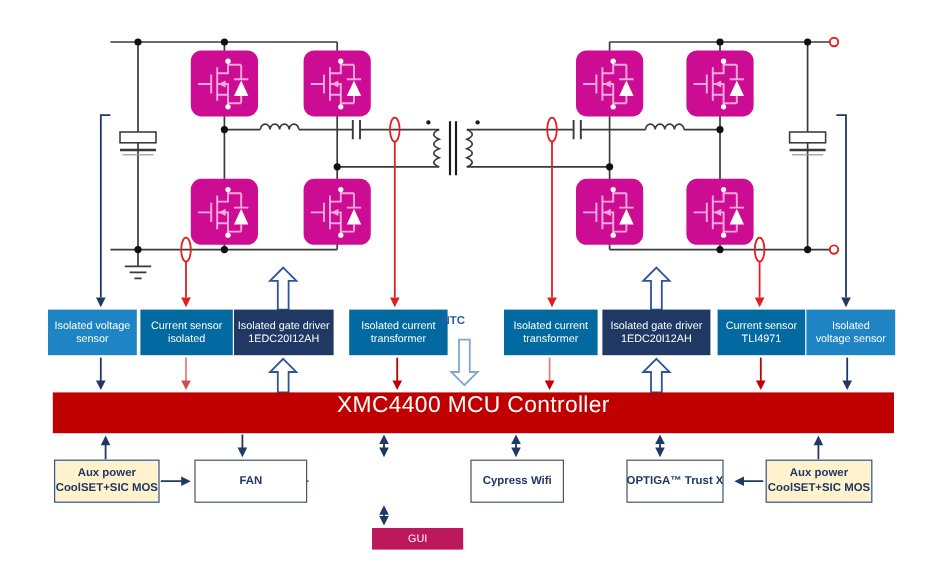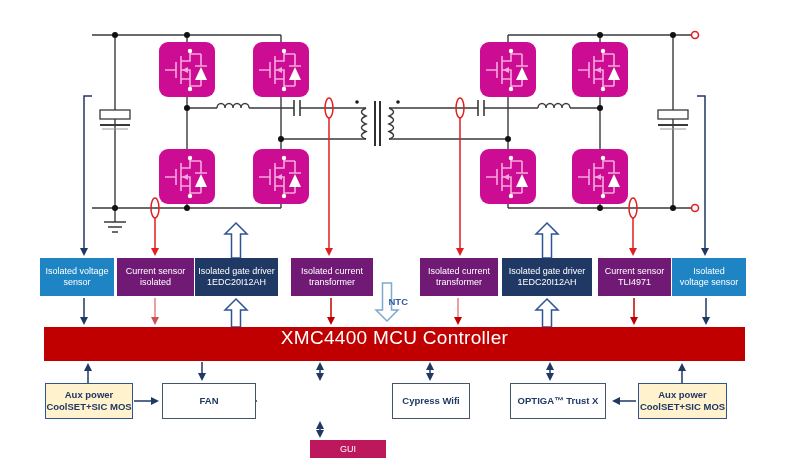--- a/index.html
+++ b/index.html
@@ -4,46 +4,46 @@
 <style>
   html,body{margin:0;padding:0;background:#ffffff;}
   .stage{position:relative;width:785px;height:469px;background:#fff;overflow:hidden;
          font-family:"Liberation Sans",sans-serif;}
   .stage svg{position:absolute;left:0;top:0;}
   .sbox{position:absolute;top:258px;height:38px;display:flex;flex-direction:column;
         align-items:center;justify-content:center;text-align:center;color:#fff;
         font-size:9px;line-height:11px;}
   .sbox span{display:block;white-space:nowrap;text-align:right;}
   .blue{background:#1E84C4;}
-  .red{background:#701a75;}
+  .red{background:#0369a1;}
   .navy{background:#1F3864;}
   .s1{left:40px;width:74px;}
   .s2{left:117px;width:77px;}
   .s3{left:195px;width:83px;}
   .s4{left:291px;width:82px;}
   .s5{left:420px;width:78px;}
   .s6{left:502px;width:90px;}
   .s7{left:598px;width:73px;}
   .s8{left:672px;width:74px;}
-  .ntc{position:absolute;left:368px;top:262px;width:40px;text-align:right;
-       color:#2E5BA8;font-weight:bold;font-size:9.5px;margin-top:34px;}
+  .ntc{position:absolute;left:368px;top:262px;width:40px;text-align:left;
+       color:#2E5BA8;font-weight:bold;font-size:9.5px;}
   .mcu{position:absolute;left:44px;top:327px;width:701px;height:34px;background:#C00000;
        color:#fff;display:flex;align-items:flex-start;justify-content:center;
        font-size:19px;letter-spacing:.3px;}
   .bbox{position:absolute;top:383px;height:36px;display:flex;flex-direction:column;
         align-items:center;justify-content:center;text-align:center;
         color:#1F3864;font-size:9.5px;font-weight:600;line-height:12px;
         background:#fff;border:1.2px solid #44546A;box-sizing:border-box;}
   .bbox span{display:block;white-space:nowrap;}
   .cream{background:#FFF2CC;border:1.4px solid #2F5496;}
   .b1{left:45px;width:88px;}
   .b2{left:162px;width:94px;}
   .b3{left:282px;width:76px;}
   .b4{left:392px;width:78px;}
-  .b5{left:510px;width:96px;}
+  .b5{left:522px;width:81px;}
   .b6{left:638px;width:89px;}
   .gui{position:absolute;left:282px;top:440px;width:76px;height:18px;background:#be185d;
        color:#fff;display:flex;align-items:center;justify-content:center;font-size:9px;margin-left:28px;}
 </style>
 </head>
 <body>
 
 <div class="stage">
 
 <svg width="785" height="469" viewBox="0 0 785 469">

